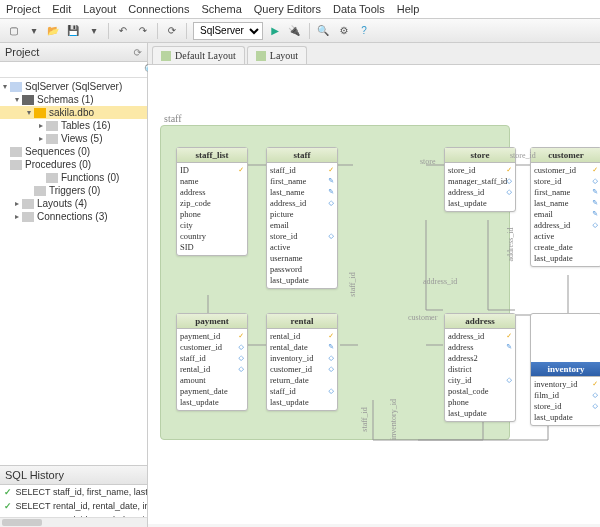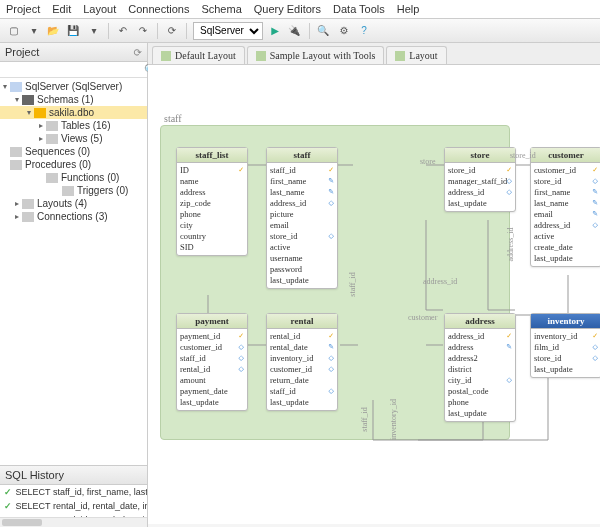--- a/index.html
+++ b/index.html
@@ -32,21 +32,21 @@
   .tabs { display:flex; background:#eee; border-bottom:1px solid #ccc; height:22px; align-items:flex-end; padding-left:4px;}
   .tab { padding:3px 8px; font-size:10px; border:1px solid #ccc; border-bottom:none; background:#f2f2f2; margin-right:2px; display:flex; align-items:center; gap:4px; border-radius:3px 3px 0 0;}
   .tab.active{background:#fff;}
   .tab .ti{width:10px;height:10px;background:#b8d4a0;display:inline-block;}
   .tab .close{color:#999;font-size:9px;}
   .canvas { flex:1; background:#fff; position:relative; overflow:hidden;}
   .group-label{position:absolute;font-size:10px;color:#888;}
   .grp{position:absolute;background:#d5e8c8;border:1px solid #b8d0a8;border-radius:4px;}
   .table { position:absolute; background:#fff; border:1px solid #bbb; border-radius:3px; box-shadow:0 1px 2px rgba(0,0,0,.1); width:72px; font-size:8.5px;}
   .table-hd{background:linear-gradient(#e8f0d8,#d0e0b8);border-bottom:1px solid #bbb;padding:2px 4px;font-weight:bold;text-align:center;font-size:9px;}
-  .table.sel .table-hd{background:linear-gradient(#4a7ec7,#2e5fa8);color:#fff;}
+  .table.sel .table-hd{background:linear-gradient(#4a7ec7,#2e5fa8);color:#fff;margin-top:48px;}
   .table-body{padding:2px 3px;}
   .col{display:flex;align-items:center;justify-content:space-between;line-height:11px;}
   .col .cn{flex:1;white-space:nowrap;overflow:hidden;}
   .col .k{font-size:7px;}
   .k-pk{color:#e6a817;}
   .k-fk{color:#4a90d9;}
   .k-edit{color:#4a90d9;}
   svg.links{position:absolute;top:0;left:0;pointer-events:none;}
   .linklabel{position:absolute;font-size:8px;color:#999;}
   .scrollbar-h{position:absolute;bottom:0;left:0;right:0;height:10px;background:#f0f0f0;border-top:1px solid #ddd;}
@@ -132,21 +132,21 @@
       <div class="tree-item" style="">
           <span class="tw"></span>
           <span class="ticon ti-folder"></span>
           <span>Procedures (0)</span>
         </div>
       <div class="tree-item" style="padding-left:36px">
           <span class="tw"></span>
           <span class="ticon ti-folder"></span>
           <span>Functions (0)</span>
         </div>
-      <div class="tree-item" style="padding-left:52px">
+      <div class="tree-item" style="padding-left:24px">
           <span class="tw"></span>
           <span class="ticon ti-folder"></span>
           <span>Triggers (0)</span>
         </div>
       <div class="tree-item" style="padding-left:12px">
           <span class="tw">▸</span>
           <span class="ticon ti-folder"></span>
           <span>Layouts (4)</span>
         </div>
       <div class="tree-item" style="padding-left:12px">
@@ -155,24 +155,20 @@
           <span>Connections (3)</span>
         </div>
     </div>
   </div>
 
   <div class="editor">
     <div class="tabs">
       <div class="tab">
           <span class="ti"></span>
           <span>Default Layout</span>
-        </div>
-      <div class="tab">
-          <span class="ti"></span>
-          <span>Sample Layout with Tools</span>
         </div>
       <div class="tab">
           <span class="ti"></span>
           <span>Layout</span>
         </div>
     </div>
     <div class="canvas" id="canvas">
       <div class="grp" style="left:12px;top:60px;width:350px;height:315px;"></div>
       <div class="group-label" style="left:16px;top:48px;">staff</div>
 

